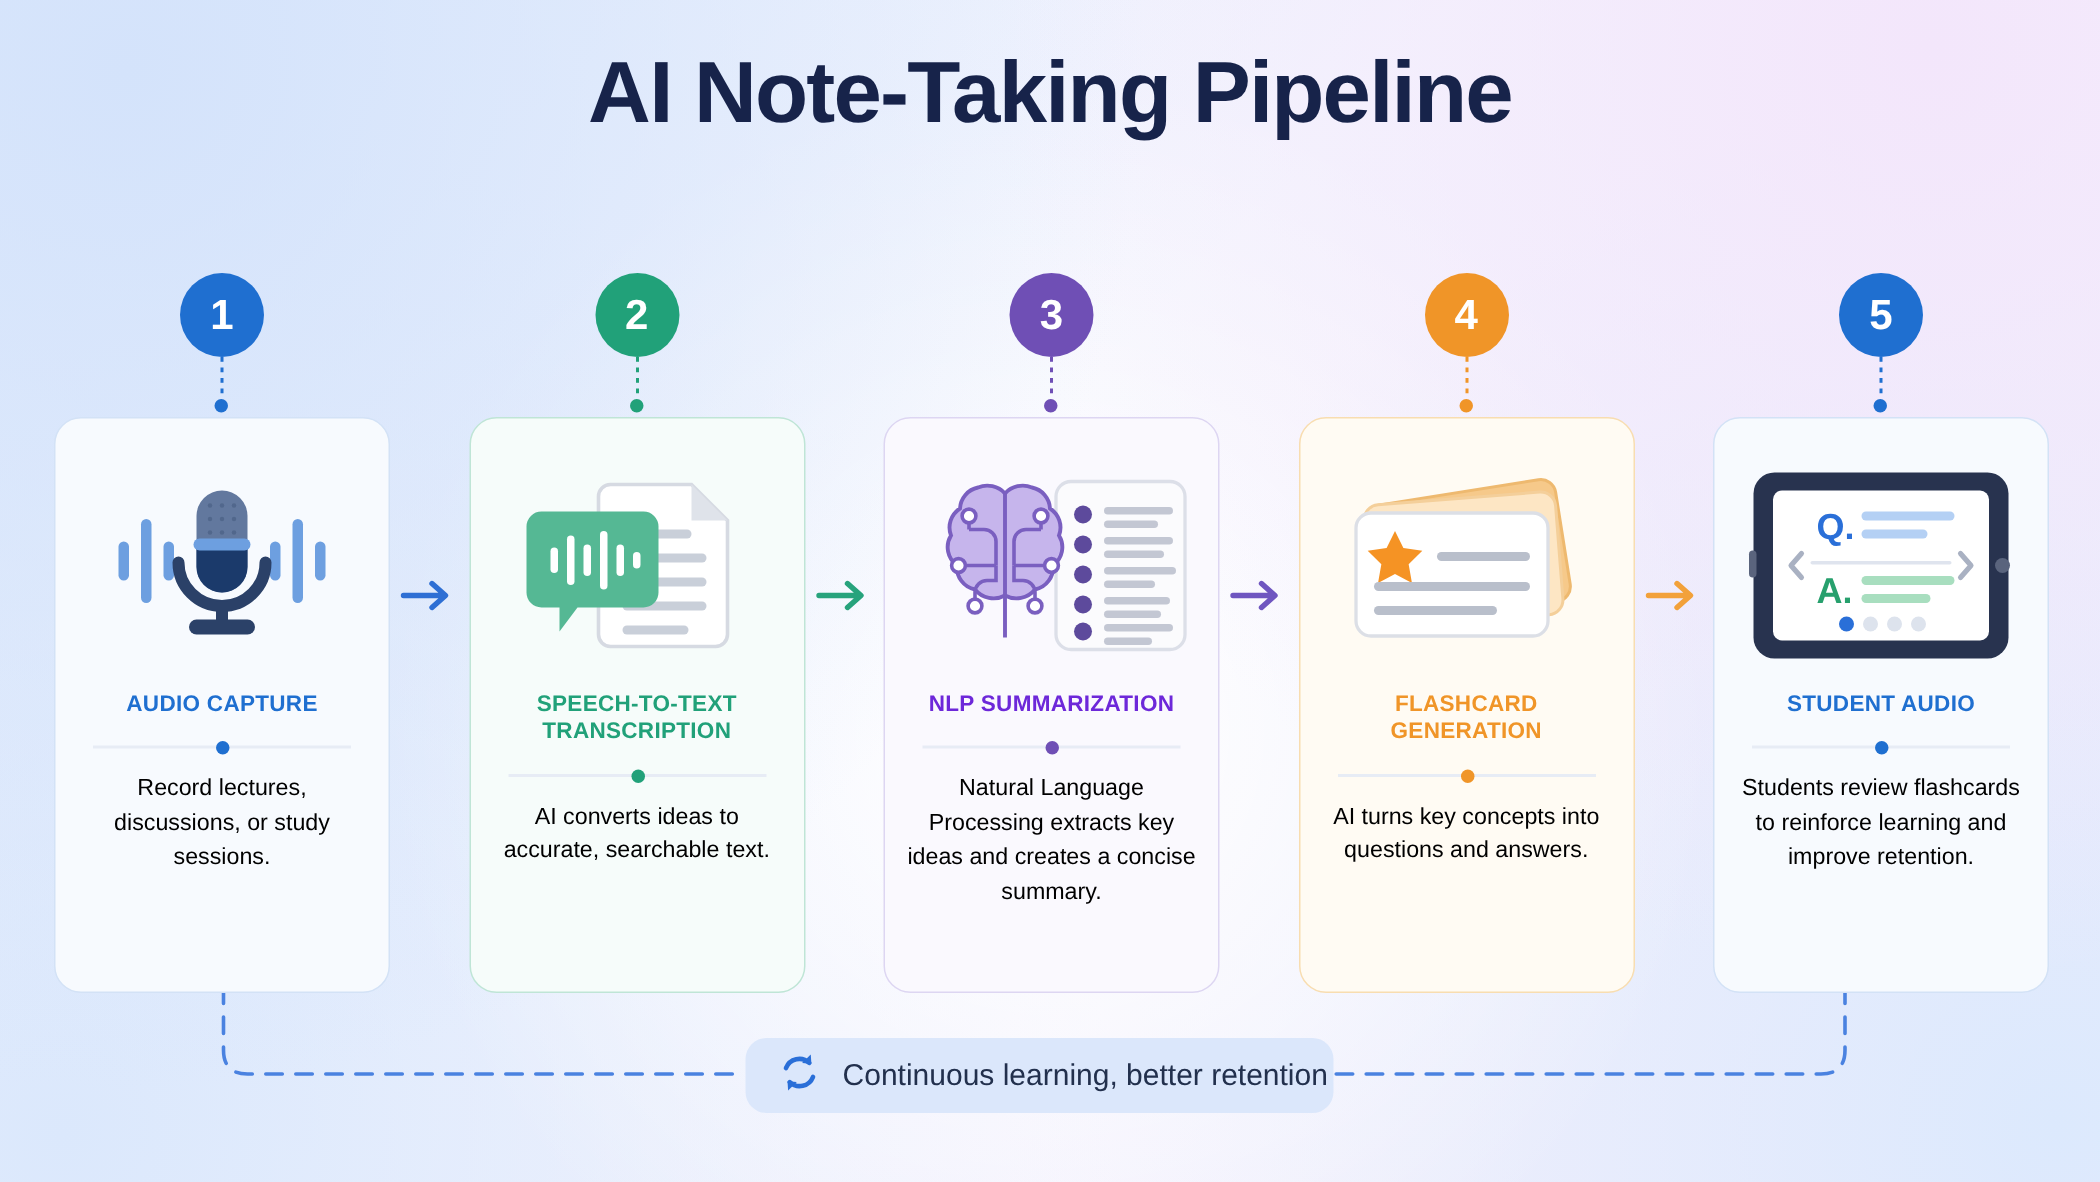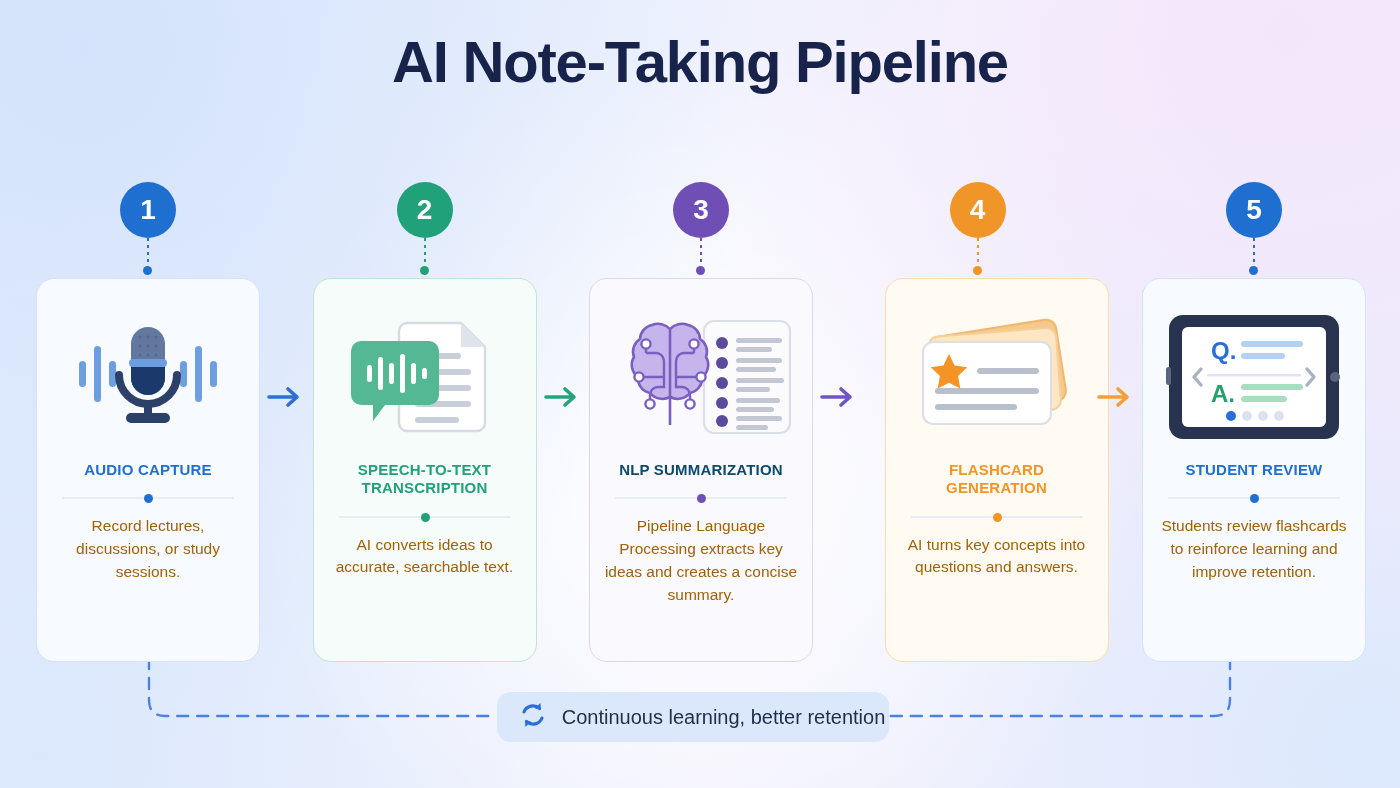--- a/index.html
+++ b/index.html
@@ -51,21 +51,21 @@
     padding:28px 14px 18px;
   }
   .icon-box { height:140px; display:flex; align-items:center; justify-content:center; width:100%; }
   .card-title {
     margin-top:14px; font-size:15px; font-weight:bold; text-align:center;
     line-height:1.22; letter-spacing:.2px;
   }
   .divider { position:relative; margin-top:18px; width:172px; height:2px; background:#e7ecf5; }
   .divider i { position:absolute; top:-3px; left:50%; margin-left:-4px;
                width:9px; height:9px; border-radius:50%; background:currentColor; display:block; }
-  .card-desc { margin-top:16px; font-size:15.5px; line-height:1.47; color:#a16207; text-align:center; }
+  .card-desc { margin-top:16px; font-size:15.5px; line-height:1.47; color:#000000; text-align:center; }
 
   .arrow { position:absolute; top:200px; left:50%; transform:translateX(-50%); }
 
   
   .loop { position:absolute; left:0; top:0; width:1400px; height:788px; pointer-events:none; }
 
   .footer-badge {
     position:absolute; left:497px; top:692px; width:392px; height:50px;
     background:#dbe7fb; border-radius:14px;
     display:flex; align-items:center; justify-content:center; gap:14px;padding-left:17px;
@@ -227,42 +227,42 @@
             <g fill="#fff" stroke="#7a5fc0" stroke-width="2.4">
               <circle cx="40" cy="31" r="4.6"></circle>
                 <circle cx="88" cy="31" r="4.6"></circle>
               <circle cx="33" cy="64" r="4.6"></circle>
                 <circle cx="95" cy="64" r="4.6"></circle>
               <circle cx="44" cy="91" r="4.6"></circle>
                 <circle cx="84" cy="91" r="4.6"></circle>
             </g>
           </svg>
         </div>
-        <div class="card-title" id="t3" style="color: #0c4a6e;">NLP SUMMARIZATION</div>
+        <div class="card-title" id="t3" style="color: #6d28d9;">NLP SUMMARIZATION</div>
         <div class="divider" id="d3" style="color: rgb(111, 79, 181);">
             <i></i>
           </div>
-        <div class="card-desc">Pipeline Language Processing extracts key ideas and creates a concise summary.</div>
+        <div class="card-desc">Natural Language Processing extracts key ideas and creates a concise summary.</div>
       </div>
     </div>
 
     <div class="gap">
       <svg class="arrow" width="40" height="30" viewBox="0 0 40 30">
         <path id="a3" d="M3 15 H30 M22 7 L31 15 L22 23" fill="none" stroke="#6f56c0" stroke-width="3.6" stroke-linecap="round" stroke-linejoin="round"></path>
       </svg>
     </div>
 
     <div class="step">
       <div class="badge-wrap">
         <div class="badge" id="b4" style="background: rgb(240, 149, 40);">4</div>
       </div>
       <div class="stem" id="s4" style="color: rgb(240, 149, 40);"></div>
       <div class="stem-dot" id="sd4" style="color: rgb(240, 149, 40);"></div>
 
-      <div class="card" id="c4" style="background: rgb(255, 251, 243); border-color: rgb(248, 221, 176); margin-left: 19px;">
+      <div class="card" id="c4" style="background: rgb(255, 251, 243); border-color: rgb(248, 221, 176);">
         <div class="icon-box">
           <svg width="180" height="126" viewBox="0 0 180 126">
             <g transform="rotate(-9 90 63)">
               <rect x="28" y="14" width="128" height="82" rx="10" fill="#f6c98a" stroke="#eeb96f" stroke-width="2"></rect>
             </g>
             <g transform="rotate(-4.5 90 63)">
               <rect x="24" y="18" width="128" height="82" rx="10" fill="#fde6c4" stroke="#f4cf9a" stroke-width="2"></rect>
             </g>
             <rect x="16" y="28" width="128" height="82" rx="10" fill="#fff" stroke="#dcdfe6" stroke-width="2.2"></rect>
             <path d="M42 40 l5.6 11.4 12.6 1.8 -9.1 8.9 2.2 12.5 -11.3 -5.9 -11.3 5.9 2.2 -12.5 -9.1 -8.9 12.6 -1.8 z" fill="#f59324"></path>
@@ -315,21 +315,21 @@
               <rect x="76" y="85" width="46" height="6" rx="3"></rect>
             </g>
             <g id="tablet-dots">
               <circle cx="66" cy="105" r="5" fill="#2a6fd8"></circle>
               <circle cx="82" cy="105" r="5" fill="#dde3ed"></circle>
               <circle cx="98" cy="105" r="5" fill="#dde3ed"></circle>
               <circle cx="114" cy="105" r="5" fill="#dde3ed"></circle>
             </g>
           </svg>
         </div>
-        <div class="card-title" id="t5" style="color: rgb(31, 111, 208);">STUDENT REVIEW</div>
+        <div class="card-title" id="t5" style="color: rgb(31, 111, 208);">STUDENT AUDIO</div>
         <div class="divider" id="d5" style="color: rgb(31, 111, 208);">
             <i></i>
           </div>
         <div class="card-desc">Students review flashcards to reinforce learning and improve retention.</div>
       </div>
     </div>
 
   </div>
 
   <div class="footer-badge" style="background: rgb(219, 231, 251);">

